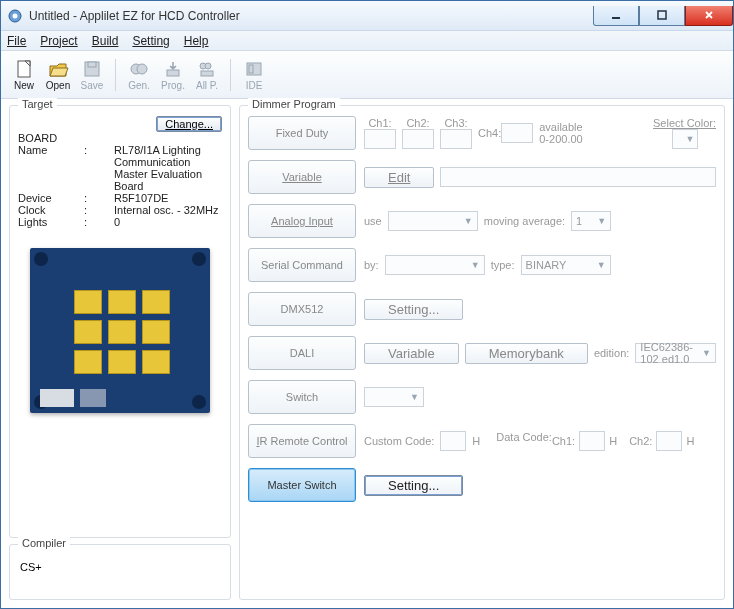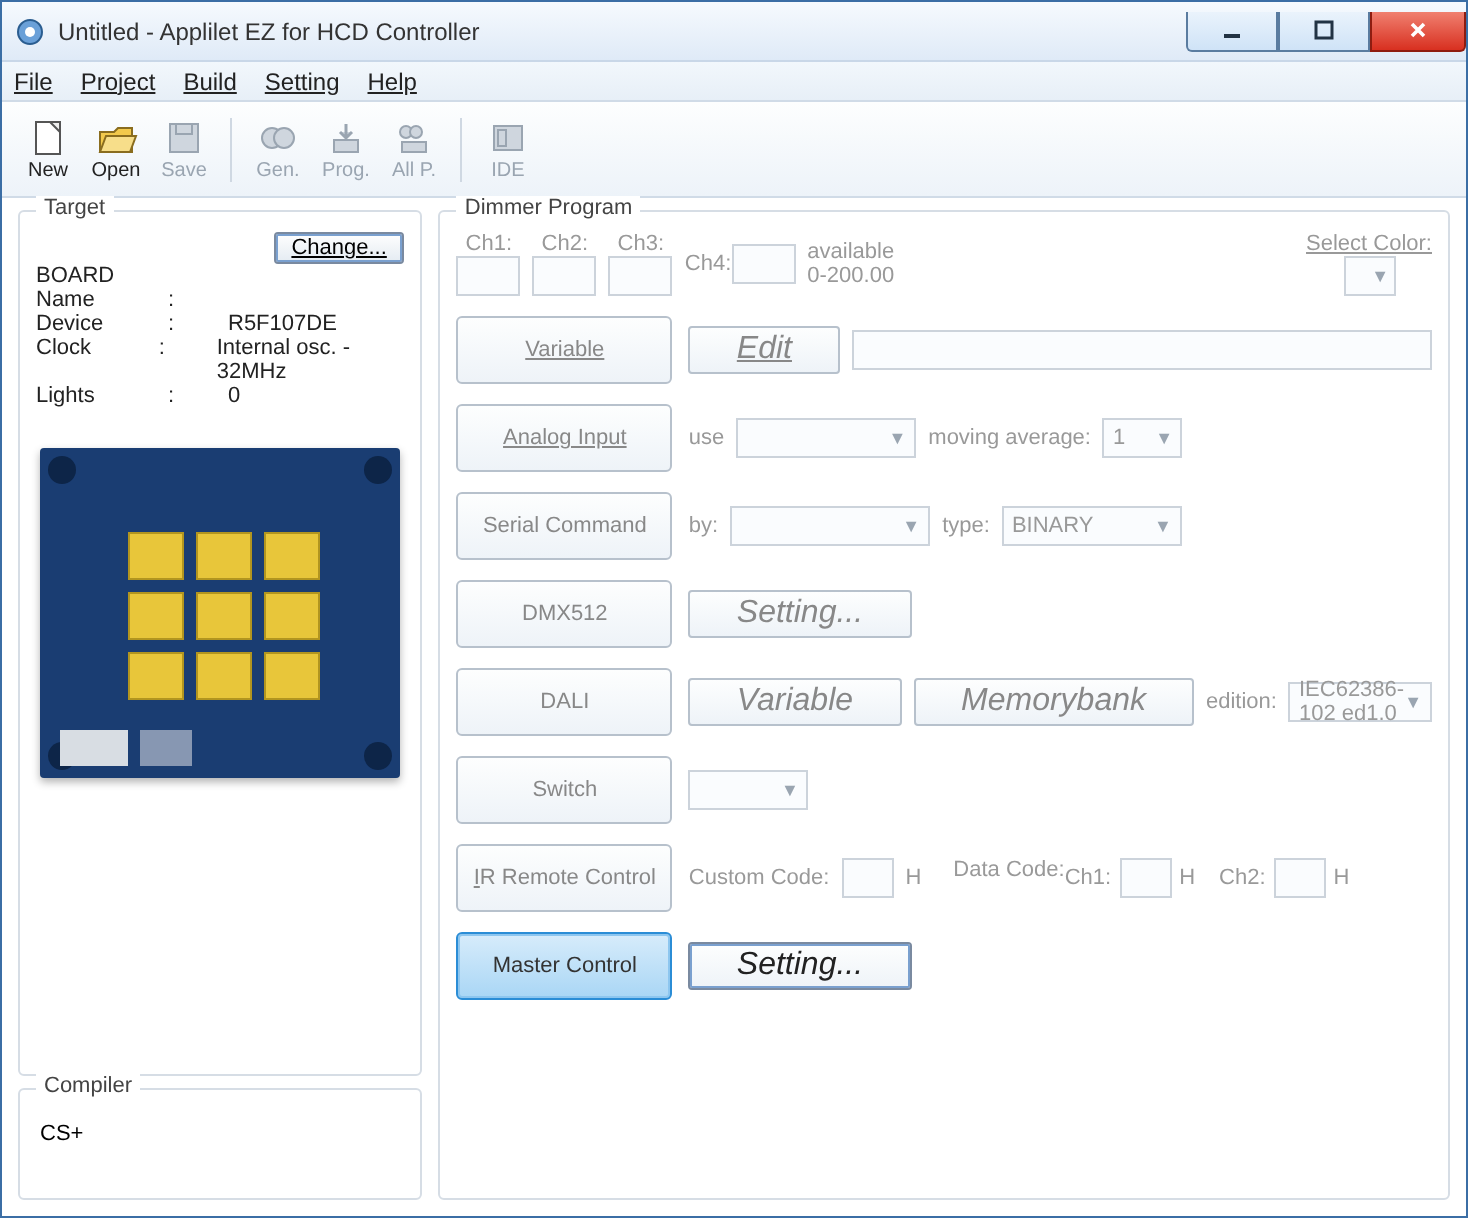--- a/index.html
+++ b/index.html
@@ -128,21 +128,21 @@
   }
   .ul { text-decoration: underline; }
   .field-row { flex:1; display:flex; align-items:center; gap:6px; }
   .ghtxt { color:#999; font-size:11px; }
   .chbox { width:32px; height:20px; border:1px solid #ccd3db; background:#fafcfe;}
   .longbox { flex:1; height:20px; border:1px solid #ccd3db; background:#fafcfe;}
   .selbox { height:20px; border:1px solid #ccd3db; background:#fafcfe; display:flex; align-items:center; justify-content:space-between; padding:0 4px; color:#999; font-size:11px;}
   .selbox .arrow { color:#9aa5b1; font-size:9px; }
   .smallbtn {
     border:1px solid #b7c1cc; background:linear-gradient(#fdfefe,#eef3f8);
-    padding:2px 23px; font-size:16px; border-radius:2px; color:#888;font-style:italic;
+    padding:2px 23px; font-size:13px; border-radius:2px; color:#888;
   }
   .smallbtn.active {
     border:1px solid #7a8aa0;
     box-shadow: 0 0 0 1px #7aa0cf inset;
     color:#222;
   }
   .colorpick {
     width:26px; height:20px; border:1px solid #ccd3db; background:#fafcfe;
     display:flex; align-items:center; justify-content:flex-end; padding-right:2px;
   }
@@ -261,20 +261,21 @@
   <div class="client">
     <div class="leftcol">
       <div class="group" style="flex:1;">
         <span class="legend">Target</span>
         <button class="changebtn"><span class="ul">Change...</span></button>
         <div class="target-body">
           <div class="hdr">BOARD</div>
           <div class="row">
               <span class="lbl">Name</span>
               <span class="sep">:</span>
+              <span style="flex:1">RL78/I1A Lighting Communication Master Evaluation Board</span>
             </div>
           <div class="row">
               <span class="lbl">Device</span>
               <span class="sep">:</span>
               <span>R5F107DE</span>
             </div>
           <div class="row">
               <span class="lbl">Clock</span>
               <span class="sep">:</span>
               <span>Internal osc. - 32MHz</span>
@@ -309,20 +310,23 @@
         <span class="legend">Compiler</span>
         <div class="compiler-body">CS+</div>
       </div>
     </div>
 
     <div class="rightcol">
       <div class="group dp-group">
         <span class="legend">Dimmer Program</span>
 
         <div class="dp-row">
+          <div class="optbtn">
+              <span>Fixed Duty</span>
+            </div>
           <div class="field-row">
             <div style="display:flex;flex-direction:column;align-items:center">
                 <span class="ghtxt">Ch1:</span>
                 <div class="chbox"></div>
               </div>
             <div style="display:flex;flex-direction:column;align-items:center">
                 <span class="ghtxt">Ch2:</span>
                 <div class="chbox"></div>
               </div>
             <div style="display:flex;flex-direction:column;align-items:center">
@@ -445,21 +449,21 @@
                 <span class="ghtxt" style="margin-left:8px">Ch2:</span>
                 <div class="tiny"></div>
                 <span class="ghtxt">H</span>
               </div>
             </div>
           </div>
         </div>
 
         <div class="dp-row">
           <div class="optbtn selected">
-              <span>Master Control</span>
+              <span>Master Switch</span>
             </div>
           <div class="field-row">
             <button class="smallbtn active"><span>Setting...</span></button>
           </div>
         </div>
 
       </div>
     </div>
   </div>
 </div>

